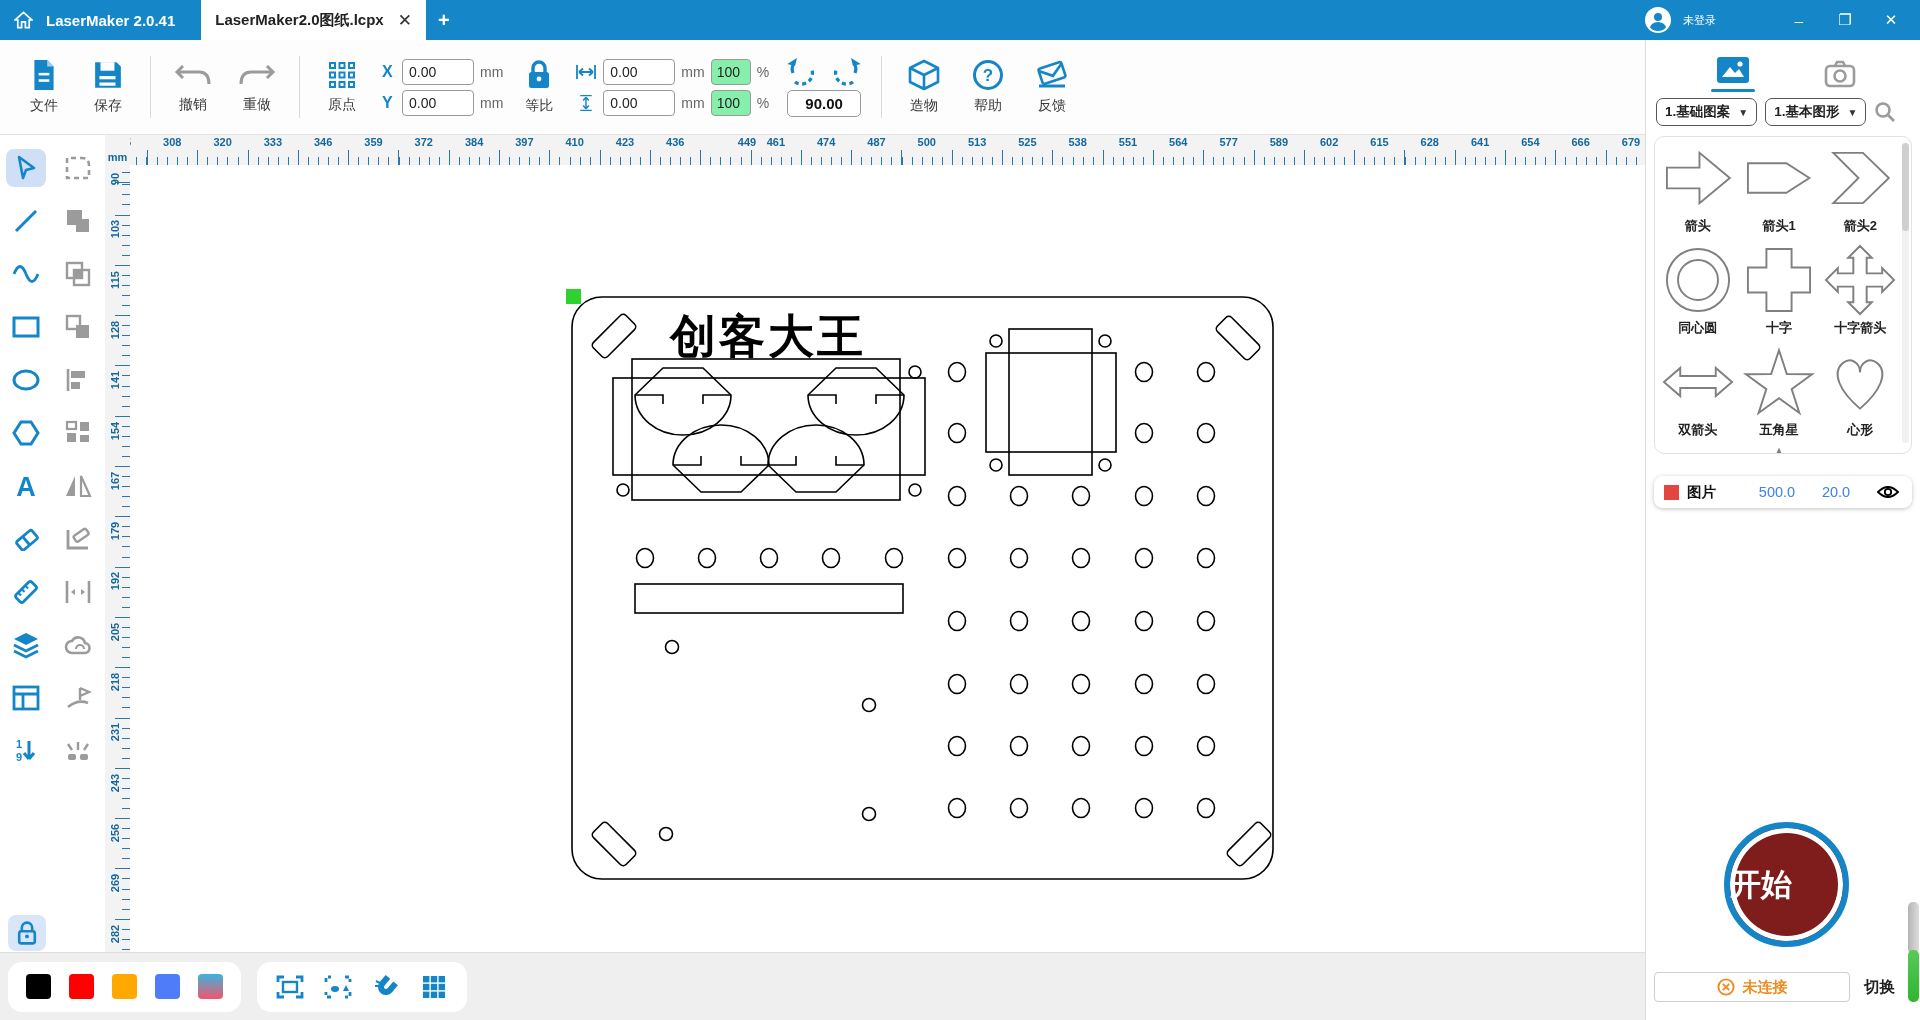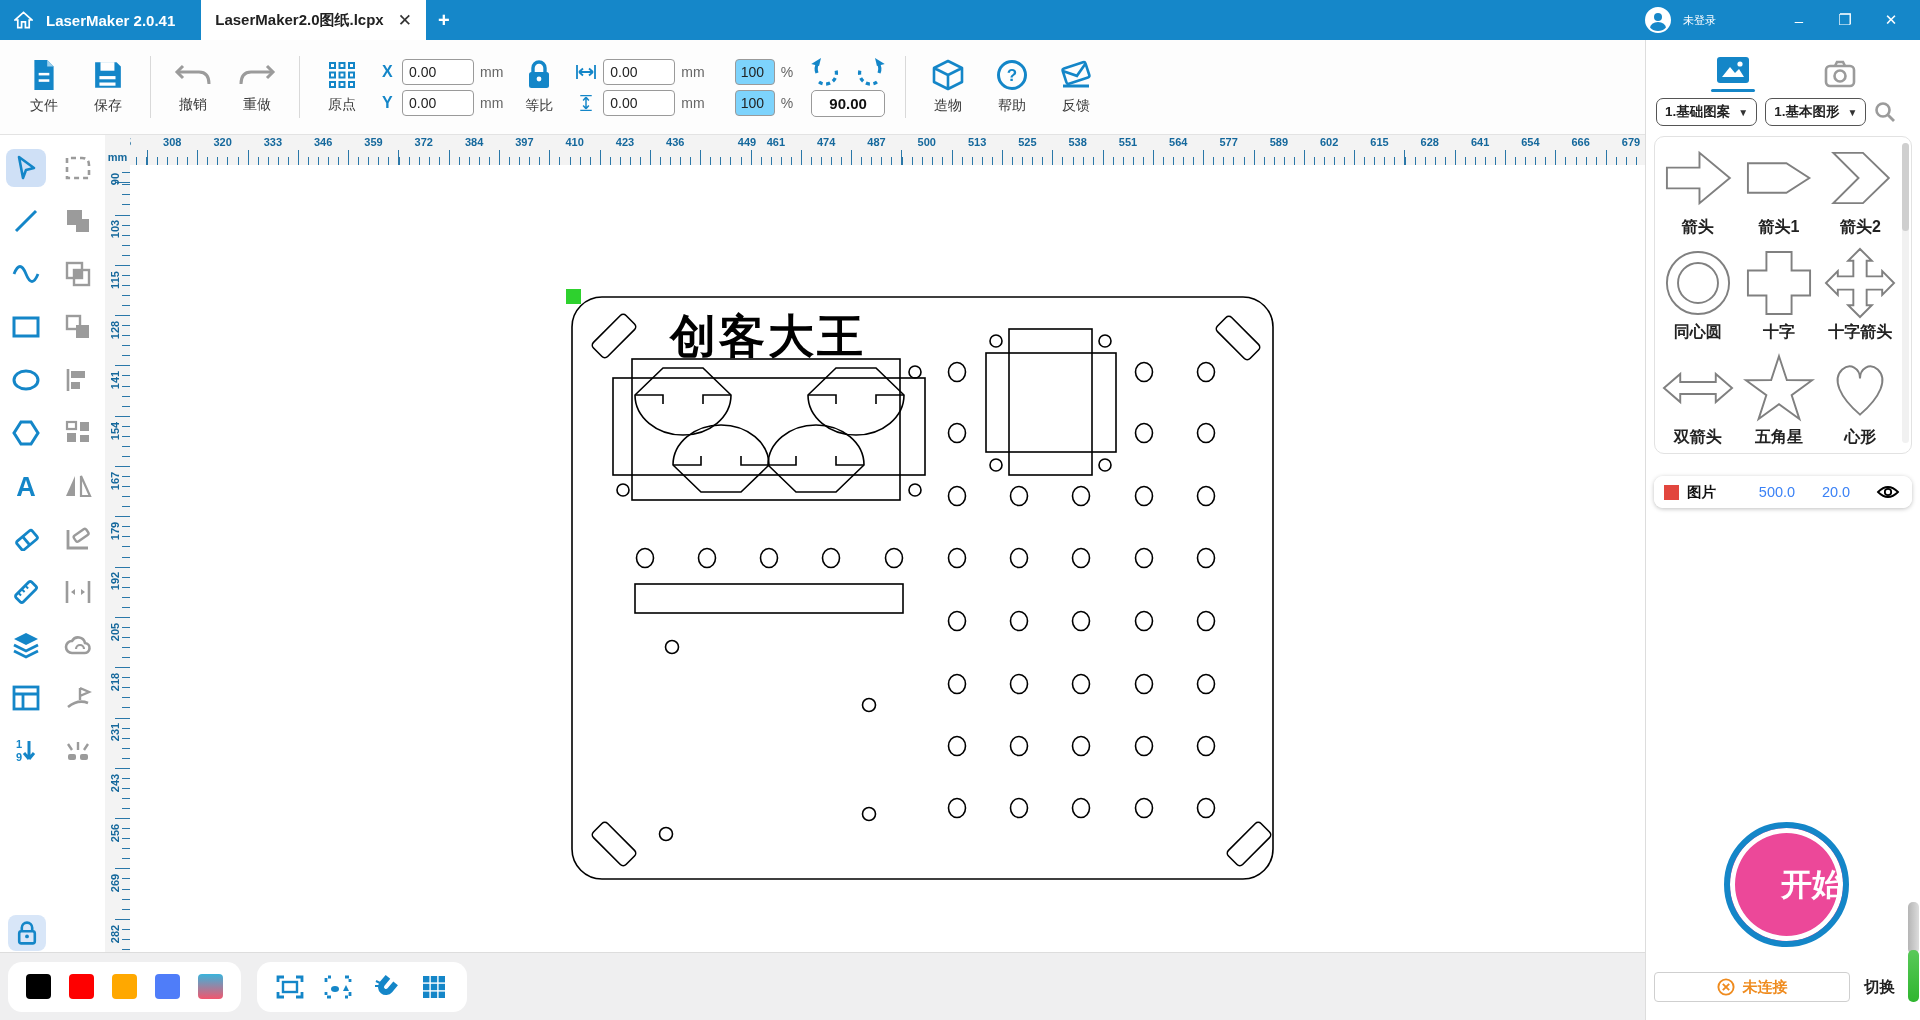--- a/index.html
+++ b/index.html
@@ -31,21 +31,21 @@
     border-bottom:1px solid #e3e3e3; display:flex; align-items:center; padding-left:12px; }
   .tb-item { display:flex; flex-direction:column; align-items:center; justify-content:center;
     gap:6px; min-width:64px; color:#3a3a3a; font-size:14px; }
   .tb-sep { width:1px; height:62px; background:#d9d9d9; margin:0 10px; }
   .fld-group { display:flex; flex-direction:column; gap:5px; margin:0 8px; }
   .fld-row { display:flex; align-items:center; gap:6px; font-size:14px; color:#666; }
   .axis-lbl { color:#1486c8; font-weight:bold; font-size:16px; width:14px; }
   .num-input { width:72px; height:26px; border:1px solid #9a9a9a; border-radius:4px;
     font-size:14px; padding:0 6px; color:#222; font-family:inherit; background:#fff; }
   .pct-input { width:40px; height:26px; border:1px solid #9a9a9a; border-radius:4px;
-    font-size:14px; padding:0 5px; color:#222; font-family:inherit; background:#7dd3fc;margin-left:24px; }
+    font-size:14px; padding:0 5px; color:#222; font-family:inherit; background:#86efac; }
   .rot-input { width:74px; height:27px; border:1px solid #9a9a9a; border-radius:5px;
     font-size:15px; text-align:center; color:#111; font-weight:bold; font-family:inherit; background:#fff;}
   .rot-group { display:flex; flex-direction:column; align-items:center; gap:3px; margin:0 10px;}
   .rot-icons { display:flex; gap:14px; }
 
   
   .tools { position:absolute; left:0; top:135px; width:105px; height:817px; background:#fff; }
   .tool-grid { position:absolute; left:0; top:14px; width:105px; display:grid;
     grid-template-columns:52px 52px; row-gap:15px; justify-items:center; }
   .tool { width:40px; height:38px; display:flex; align-items:center; justify-content:center; border-radius:8px; }
@@ -92,40 +92,40 @@
   .rp-tab { display:flex; flex-direction:column; align-items:center; gap:5px; padding-top:10px; }
   .rp-tab .underline { width:44px; height:3px; border-radius:2px; background:#1486c8; }
   .rp-filters { display:flex; align-items:center; gap:8px; padding:0 8px 10px 10px; }
   .dropdown { border:1.5px solid #555; border-radius:7px; height:28px; display:flex; align-items:center;
     gap:8px; padding:0 8px; font-size:13.5px; font-weight:bold; color:#222; white-space:nowrap; }
   .dd-caret { font-size:10px; color:#333; }
   .shape-card { position:relative; margin:0 8px; height:318px; border:1px solid #e2e2e2;
     border-radius:10px; overflow:hidden; padding:4px 10px 0 2px; }
   .shape-grid { display:grid; grid-template-columns:1fr 1fr 1fr; row-gap:8px; }
   .shape-cell { display:flex; flex-direction:column; align-items:center; gap:2px; }
-  .shape-cell .lbl { font-size:16px; font-weight:bold; color:#222; white-space:nowrap; }
+  .shape-cell .lbl { font-size:13px; font-weight:bold; color:#222; white-space:nowrap; }
   .shape-scroll { position:absolute; right:2px; top:6px; width:7px; height:300px; background:#f1f1f1; border-radius:4px;}
   .shape-scroll .thumb { position:absolute; left:0; top:0; width:7px; height:88px; background:#cfcfcf; border-radius:4px;}
 
   .process-card { margin:22px 8px 0 8px; border-radius:9px; overflow:hidden;
     box-shadow:0 1px 4px rgba(0,0,0,.25); font-size:14.5px; }
   .proc-head { display:flex; background:#1a7cc0; color:#fff; font-weight:bold; height:31px; align-items:center; }
   .proc-row { display:flex; align-items:center; height:32px; }
   .proc-row.muted .val { color:#8a8a8a; font-weight:normal; }
   .proc-row .val { font-weight:normal; color:#3b82f6; }
   .pc-c1 { width:92px; padding-left:10px; display:flex; align-items:center; gap:8px; }
   .pc-c2 { width:62px; text-align:center; }
   .pc-c3 { width:56px; text-align:center; }
   .pc-c4 { width:48px; text-align:center; display:flex; justify-content:center; }
   .proc-swatch { width:15px; height:15px; }
   .proc-name { font-weight:bold; color:#111; }
 
   .start-btn { position:absolute; left:78px; top:782px; width:125px; height:125px; border-radius:50%;
-    background:#ec4899; border:6px solid #1486c8; box-shadow:inset 0 0 0 5px #fff;
-    display:flex; align-items:center; justify-content:flex-end; color:#fff; font-size:31px; font-weight:bold; }
+    background:#7f1d1d; border:6px solid #1486c8; box-shadow:inset 0 0 0 5px #fff;
+    display:flex; align-items:center; justify-content:flex-start; color:#fff; font-size:31px; font-weight:bold; }
   .rp-status { position:absolute; left:8px; top:930px; width:259px; height:34px; display:flex; align-items:center; }
   .status-field { width:196px; height:30px; background:#fff; border:1px solid #cfcfcf; border-radius:4px;
     display:flex; align-items:center; justify-content:center; gap:8px; color:#ef8b1e; font-size:15px; font-weight:bold;}
   .switch-btn { margin-left:14px; font-size:15.5px; color:#222; font-weight:bold; }
   .side-slider { position:absolute; right:1px; top:862px; width:11px; height:100px; }
   .side-slider .gray { position:absolute; top:0; width:11px; height:52px; background:linear-gradient(90deg,#b5b5b5,#dcdcdc); border-radius:5px; }
   .side-slider .green { position:absolute; top:48px; width:11px; height:52px; background:linear-gradient(180deg,#59c959,#2fb62f); border-radius:5px; }
 
   svg { display:block; }
 </style>

